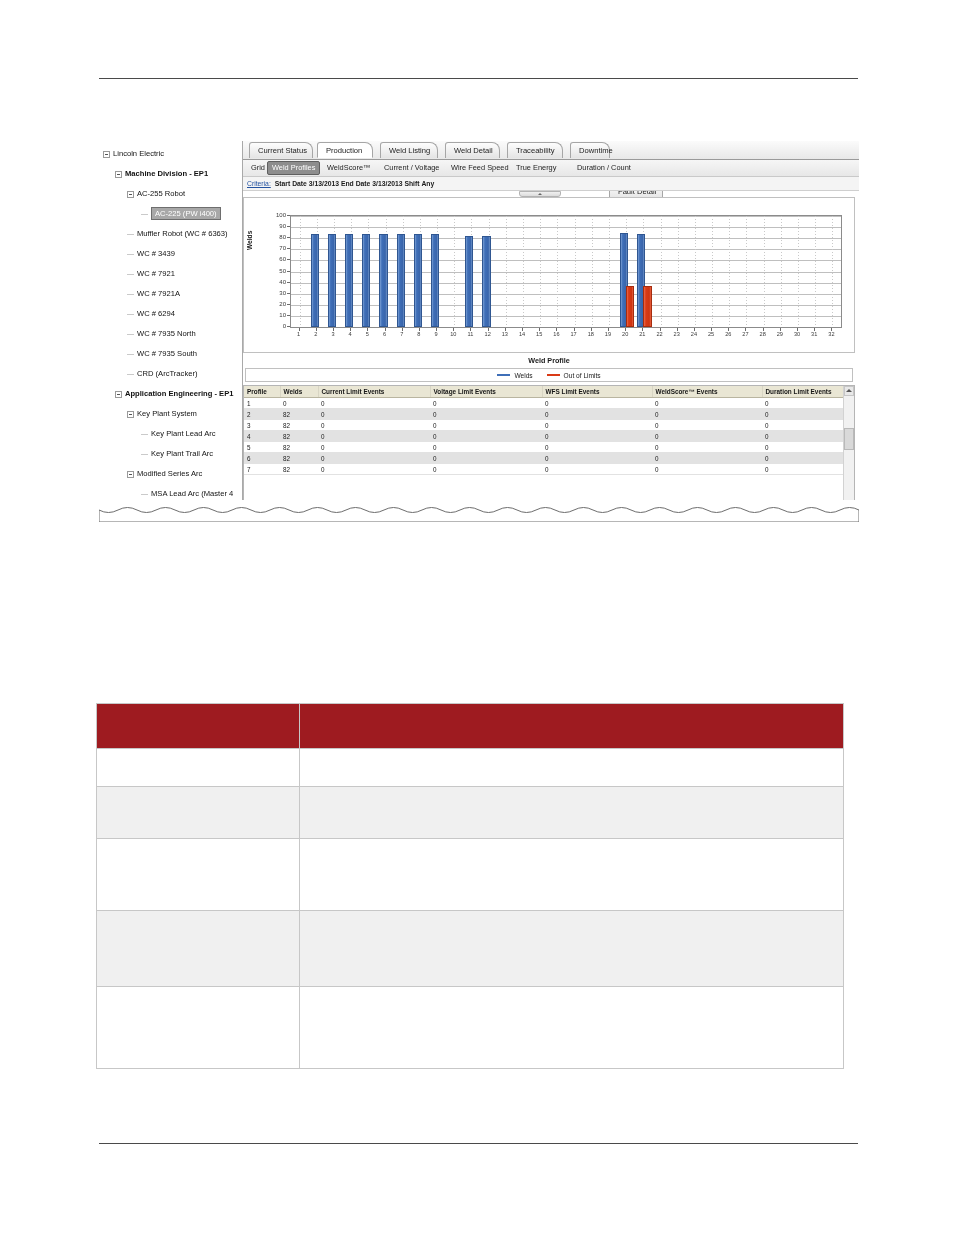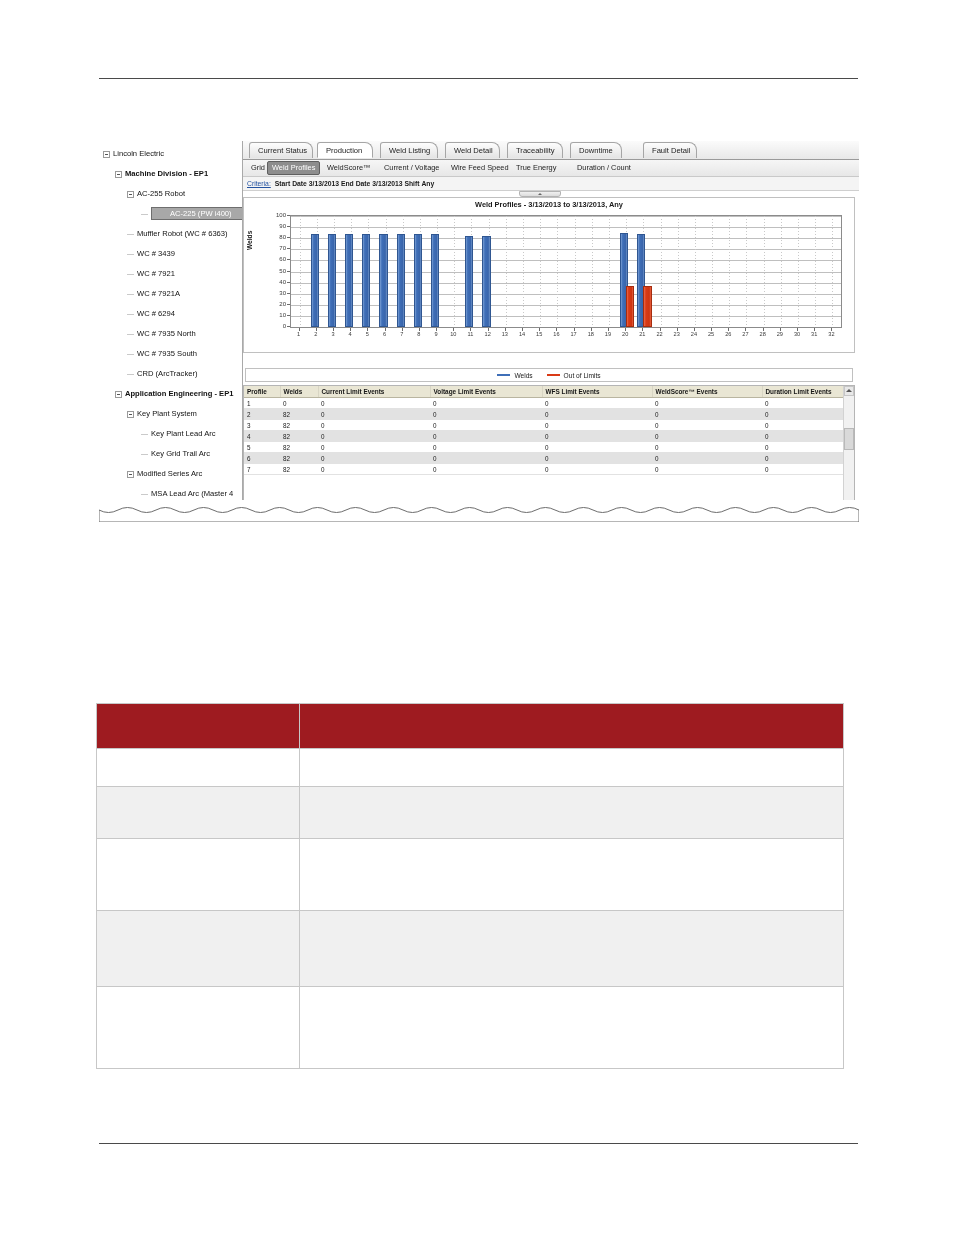--- a/index.html
+++ b/index.html
@@ -106,21 +106,21 @@
     line-height: 20px;
     white-space: nowrap;
     position: relative;
     padding-left: 0;
   }
   .tnode .lbl { font-size: 7.6px; color: #111; }
   .tnode.sel .lbl {
     background: #a8a8a8;
     color: #ffffff;
     border: 1px solid #6e6e6e;
-    padding: 1px 18px;
+    padding: 1px 3px;
   }
   .exp {
     display: inline-block;
     width: 7px; height: 7px;
     border: 1px solid #9a9a9a;
     background: #fff;
     position: relative;
     vertical-align: middle;
     margin-right: 3px;
     box-sizing: border-box;
@@ -487,21 +487,21 @@
           <div class="tnode ind2"><span class="leafdash">—</span><span class="lbl">WC # 3439</span></div>
           <div class="tnode ind2"><span class="leafdash">—</span><span class="lbl">WC # 7921</span></div>
           <div class="tnode ind2"><span class="leafdash">—</span><span class="lbl">WC # 7921A</span></div>
           <div class="tnode ind2"><span class="leafdash">—</span><span class="lbl">WC # 6294</span></div>
           <div class="tnode ind2"><span class="leafdash">—</span><span class="lbl">WC # 7935 North</span></div>
           <div class="tnode ind2"><span class="leafdash">—</span><span class="lbl">WC # 7935 South</span></div>
           <div class="tnode ind2"><span class="leafdash">—</span><span class="lbl">CRD (ArcTracker)</span></div>
           <div class="tnode ind1"><span class="exp"></span><span class="lbl">Application Engineering - EP1</span></div>
           <div class="tnode ind2"><span class="exp"></span><span class="lbl">Key Plant System</span></div>
           <div class="tnode ind3"><span class="leafdash">—</span><span class="lbl">Key Plant Lead Arc</span></div>
-          <div class="tnode ind3"><span class="leafdash">—</span><span class="lbl">Key Grid Trail Arc</span></div>
+          <div class="tnode ind3"><span class="leafdash">—</span><span class="lbl">Key Plant Trail Arc</span></div>
           <div class="tnode ind2"><span class="exp"></span><span class="lbl">Modified Series Arc</span></div>
           <div class="tnode ind3"><span class="leafdash">—</span><span class="lbl">MSA Lead Arc (Master 4</span></div>
           <div class="tnode ind3"><span class="leafdash">—</span><span class="lbl">MSA Trail Arc</span></div>
         </div>
     </div>
     <div class="tree-sb">
       <div class="arrow-up">
           <div class="tri tri-up"></div>
         </div>
       <div class="thumb"></div>
@@ -511,22 +511,22 @@
     </div>
 
     <div class="content">
 
       <div class="tabstrip" id="tabstrip">
           <div class="tab" style="left: 6px; width: 64px;"><span>Current Status</span></div>
           <div class="tab active" style="left: 74px; width: 56px;"><span>Production</span></div>
           <div class="tab" style="left: 137px; width: 58px;"><span>Weld Listing</span></div>
           <div class="tab" style="left: 202px; width: 55px;"><span>Weld Detail</span></div>
           <div class="tab" style="left: 264px; width: 56px;"><span>Traceability</span></div>
-          <div class="tab" style="left: 327px; width: 52px; padding-left: 8px;"><span>Downtime</span></div>
-          <div class="tab" style="left: 400px; width: 54px;"><span>Fault Detail</span></div>
+          <div class="tab" style="left: 327px; width: 40px; padding-left: 8px;"><span>Downtime</span></div>
+          <div class="tab" style="left: 366px; width: 54px; margin-top: 41px;"><span>Fault Detail</span></div>
         </div>
 
       <div class="subbar" id="subbar">
           <div class="subitem" style="left: 4px;"><span>Grid</span></div>
           <div class="subitem active" style="left: 24px;"><span>Weld Profiles</span></div>
           <div class="subitem" style="left: 80px;"><span>WeldScore™</span></div>
           <div class="subitem" style="left: 137px;"><span>Current / Voltage</span></div>
           <div class="subitem" style="left: 204px;"><span>Wire Feed Speed</span></div>
           <div class="subitem" style="left: 269px;"><span>True Energy</span></div>
           <div class="subitem" style="left: 330px;"><span>Duration / Count</span></div>
@@ -534,21 +534,20 @@
 
       <div class="criteria">
         <span class="link">Criteria:</span><b>Start Date</b>&nbsp;<b>3/13/2013</b>&nbsp;<b>End Date</b>&nbsp;<b>3/13/2013</b>&nbsp;<b>Shift</b>&nbsp;<b>Any</b>
       </div>
 
       <div class="splitnub">
         <div class="tri-sm"></div>
       </div>
 
       <div class="chartwrap">
-        <div class="chart-title">Weld Profiles - 3/13/2013 to 3/13/2013, Any</div>
         <div class="ylabel-axis">Welds</div>
         <div id="yticks">
             <div class="ytick" style="top: 14px; left: 16px;">100</div>
             <div class="ytick-mark" style="top: 17px; left: 43px;"></div>
             <div class="ytick" style="top: 25.1px; left: 16px;">90</div>
             <div class="ytick-mark" style="top: 28.1px; left: 43px;"></div>
             <div class="ytick" style="top: 36.2px; left: 16px;">80</div>
             <div class="ytick-mark" style="top: 39.2px; left: 43px;"></div>
             <div class="ytick" style="top: 47.3px; left: 16px;">70</div>
             <div class="ytick-mark" style="top: 50.3px; left: 43px;"></div>
@@ -686,20 +685,21 @@
             <div class="xtick-mark" style="left: 535.844px;"></div>
             <div class="xtick" style="left: 545.031px;">30</div>
             <div class="xtick-mark" style="left: 553.031px;"></div>
             <div class="xtick" style="left: 562.219px;">31</div>
             <div class="xtick-mark" style="left: 570.219px;"></div>
             <div class="xtick" style="left: 579.406px;">32</div>
             <div class="xtick-mark" style="left: 587.406px;"></div>
           </div>
       </div>
 
+      <div class="legend-title">Weld Profile</div>
       <div class="legend-box" id="legendbox">
           <div class="legend-item">
             <span class="legend-swatch" style="background: rgb(63, 111, 184);"></span>
             <span>Welds</span>
           </div>
           <div class="legend-item">
             <span class="legend-swatch" style="background: rgb(217, 58, 22);"></span>
             <span>Out of Limits</span>
           </div>
         </div>

